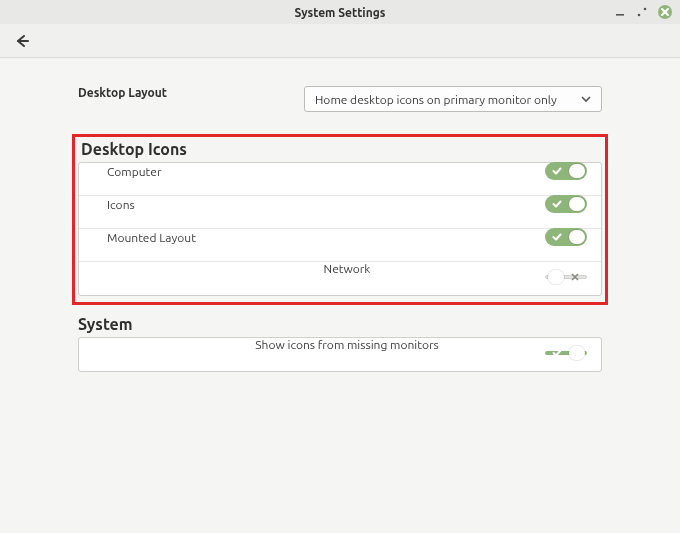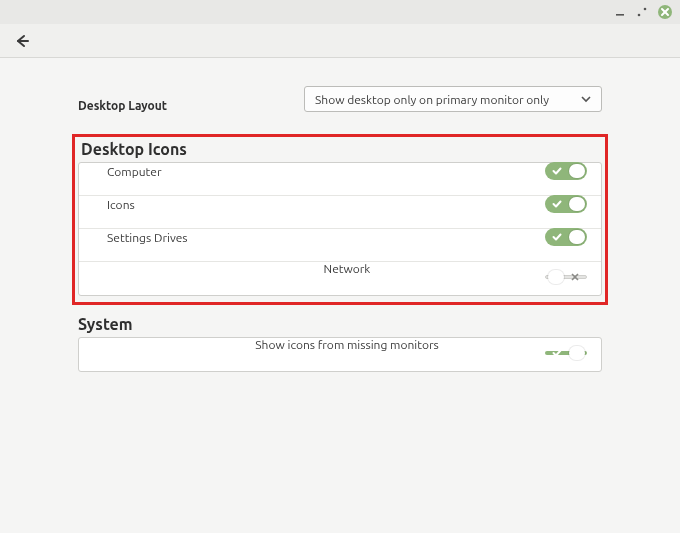--- a/index.html
+++ b/index.html
@@ -65,21 +65,21 @@
     width: 24px; height: 24px;
     display: flex; align-items: center; justify-content: center;
     cursor: pointer;
     color: #404040;
   }
   .content {
     padding: 28px 78px 0 78px;
   }
   .row-layout {
     display: flex;
-    align-items: flex-end;
+    align-items: flex-start;
     margin-bottom: 22px;
   }
   .row-layout .lbl {
     font-weight: 600;
     font-size: 12px;
     color: #2f2f2f;
   }
   .dropdown {
     margin-left: auto;
     width: 298px;
@@ -165,20 +165,21 @@
   }
   .toggle.on .mark { left: 7px; color: #fff; }
   .toggle.off .mark { right: 7px; color: #8a8a87; }
   .options-block { margin-top: 4px; }
   svg { display: block; }
 </style>
 </head>
 <body>
 
 <div class="titlebar">
+  <div class="title">System Settings</div>
   <div class="win-controls">
     <div class="win-btn">
       <svg width="10" height="10" viewBox="0 0 10 10">
           <rect x="1" y="7" width="8" height="1.6" fill="#555"></rect>
         </svg>
     </div>
     <div class="win-btn">
       <svg width="10" height="10" viewBox="0 0 10 10">
         <circle cx="2" cy="8" r="1.3" fill="#555"></circle>
           <circle cx="8" cy="2" r="1.3" fill="#555"></circle>
@@ -200,21 +201,21 @@
       <line x1="4" y1="8" x2="14" y2="8" stroke="#3a3a3a" stroke-width="2" stroke-linecap="round"></line>
     </svg>
   </div>
 </div>
 
 <div class="content">
 
   <div class="row-layout">
     <span class="lbl">Desktop Layout</span>
     <div class="dropdown">
-      <span>Show desktop only on primary monitor only</span>
+      <span>Home desktop icons on primary monitor only</span>
       <span class="chev">
         <svg width="10" height="10" viewBox="0 0 10 10">
             <path d="M1 3 L5 7 L9 3" fill="none" stroke="#555" stroke-width="1.6"></path>
           </svg>
       </span>
     </div>
   </div>
 
   <div class="highlight-box">
     <div class="section-title">Desktop Icons</div>
@@ -235,21 +236,21 @@
           <div class="toggle on">
             <div class="knob"></div>
             <div class="mark">
               <svg width="10" height="10" viewBox="0 0 10 10">
                 <path d="M1.5 5 L4 7.5 L8.5 2.5" fill="none" stroke="#fff" stroke-width="2" stroke-linecap="round" stroke-linejoin="round"></path>
               </svg>
             </div>
           </div>
         </div>
         <div class="panel-row">
-          <span class="item-label">Settings Drives</span>
+          <span class="item-label">Mounted Layout</span>
           <div class="toggle on">
             <div class="knob"></div>
             <div class="mark">
               <svg width="10" height="10" viewBox="0 0 10 10">
                 <path d="M1.5 5 L4 7.5 L8.5 2.5" fill="none" stroke="#fff" stroke-width="2" stroke-linecap="round" stroke-linejoin="round"></path>
               </svg>
             </div>
           </div>
         </div>
         <div class="panel-row">

